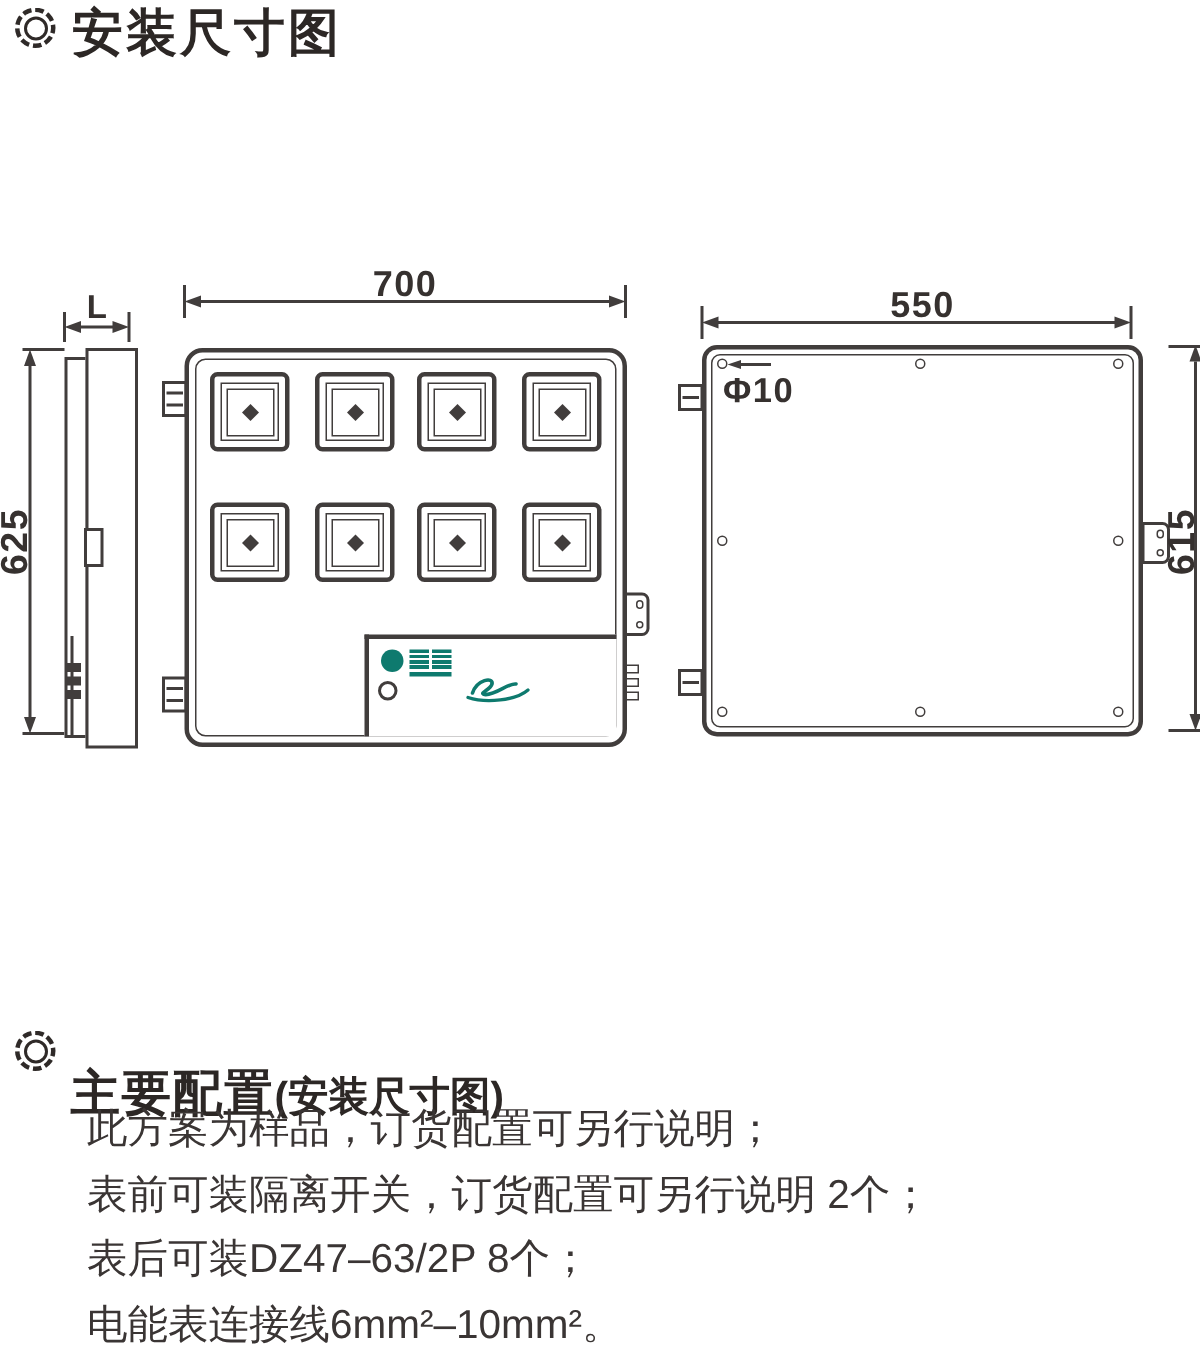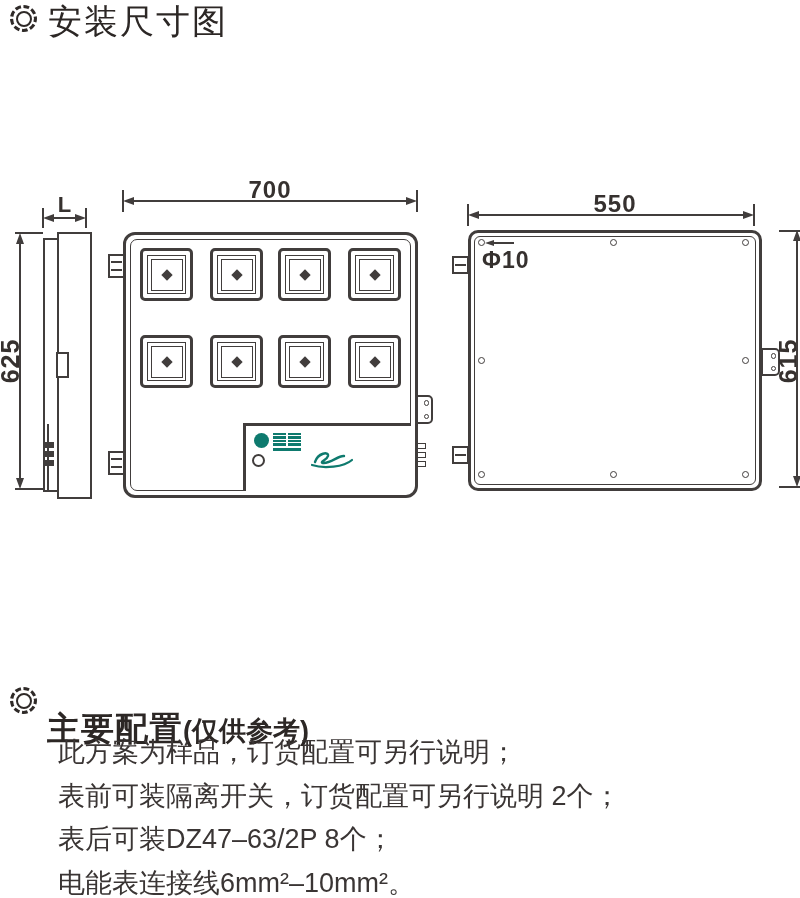--- a/index.html
+++ b/index.html
@@ -32,21 +32,21 @@
   .slat{height:2px;background:var(--line);}
   .brk{position:absolute;border:2.5px solid var(--line);border-radius:0 5px 5px 0;background:#fff;box-sizing:border-box;}
   .scr{position:absolute;width:5.5px;height:5.5px;border:1.4px solid var(--line);border-radius:50%;box-sizing:border-box;background:#fff;}
   .ridge{position:absolute;width:13px;height:6px;border:1.6px solid var(--line);background:#fff;box-sizing:border-box;}
   .hole{position:absolute;width:7px;height:7px;border:1.6px solid var(--line);border-radius:50%;box-sizing:border-box;background:#fff;}
   .knob{position:absolute;width:10px;height:6px;background:var(--line);}
   
   .bullet{position:absolute;width:27px;height:27px;border:3px dashed #2f2a28;border-radius:50%;box-sizing:border-box;}
   .bullet::after{content:"";position:absolute;inset:2.5px;border:2.5px solid #2f2a28;border-radius:50%;}
   
-  .h1{position:absolute;left:48px;top:-1px;font-size:34px;font-weight:400;letter-spacing:2px;color:#2c2725;white-space:nowrap;}
+  .h1{position:absolute;left:48px;top:-1px;font-size:34px;font-weight:700;letter-spacing:2px;color:#2c2725;white-space:nowrap;}
   .h2row{position:absolute;left:47px;top:679px;display:flex;align-items:baseline;white-space:nowrap;margin-top:28px;}
   .h2{font-size:33px;font-weight:800;letter-spacing:1px;color:#2c2725;}
   .h2sub{font-size:27px;font-weight:700;color:#2c2725;}
   .notes{position:absolute;left:58px;top:731px;}
   .note{font-size:27px;height:43.5px;line-height:43.5px;white-space:nowrap;color:#3a3534;}
   
   .panel{position:absolute;left:243px;top:423px;width:168px;height:68px;border-top:3px solid var(--line);border-left:3px solid var(--line);background:#fff;box-sizing:border-box;}
   .lc{position:absolute;left:8px;top:7px;width:15px;height:15px;border-radius:50%;background:var(--teal);}
   .lt{position:absolute;top:7px;width:13px;height:13px;background:repeating-linear-gradient(to bottom,var(--teal) 0 2.5px,#fff 2.5px 3.5px);}
   .lb{position:absolute;left:27px;top:21.5px;width:28px;height:3.5px;background:var(--teal);}
@@ -204,21 +204,21 @@
     <div class="ln" style="left:779px;top:230px;width:22px;height:2px"></div>
     <div class="ln" style="left:779px;top:486px;width:22px;height:2px"></div>
     <div class="ln" style="left:796px;top:241px;width:2px;height:236px"></div>
     <div class="au" style="left:793px;top:230px"></div>
     <div class="ad" style="left:793px;top:476px"></div>
   </div>
 
   <div class="bullet" style="left:10px;top:687px"></div>
   <div class="h2row">
     <span class="h2">主要配置</span>
-      <span class="h2sub">(仅供参考)</span>
+      <span class="h2sub">(安装尺寸图)</span>
   </div>
   <div class="notes">
     <div class="note">此方案为样品，订货配置可另行说明；</div>
     <div class="note">表前可装隔离开关，订货配置可另行说明 2个；</div>
     <div class="note">表后可装DZ47–63/2P 8个；</div>
     <div class="note">电能表连接线6mm²–10mm²。</div>
   </div>
 
 </div>
 

